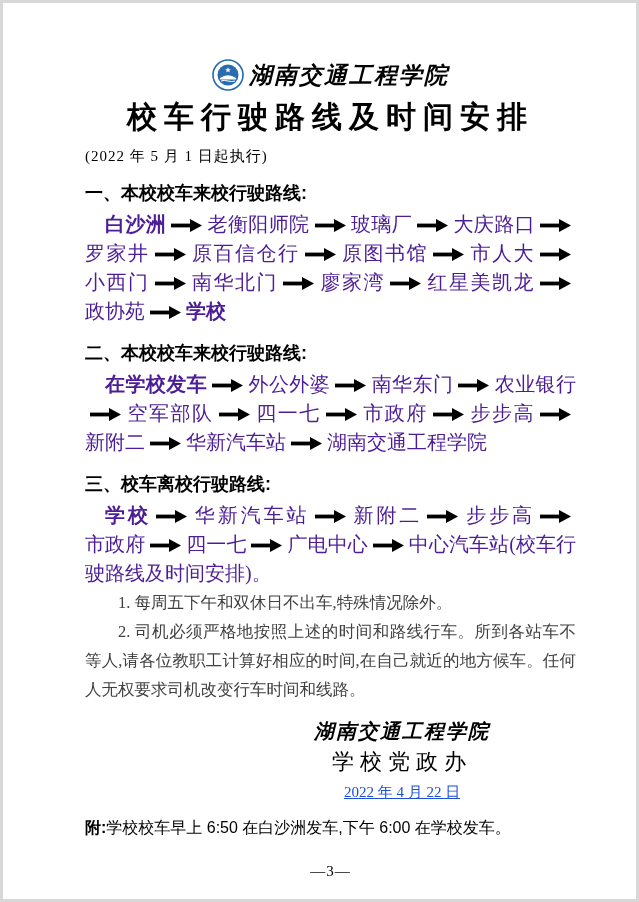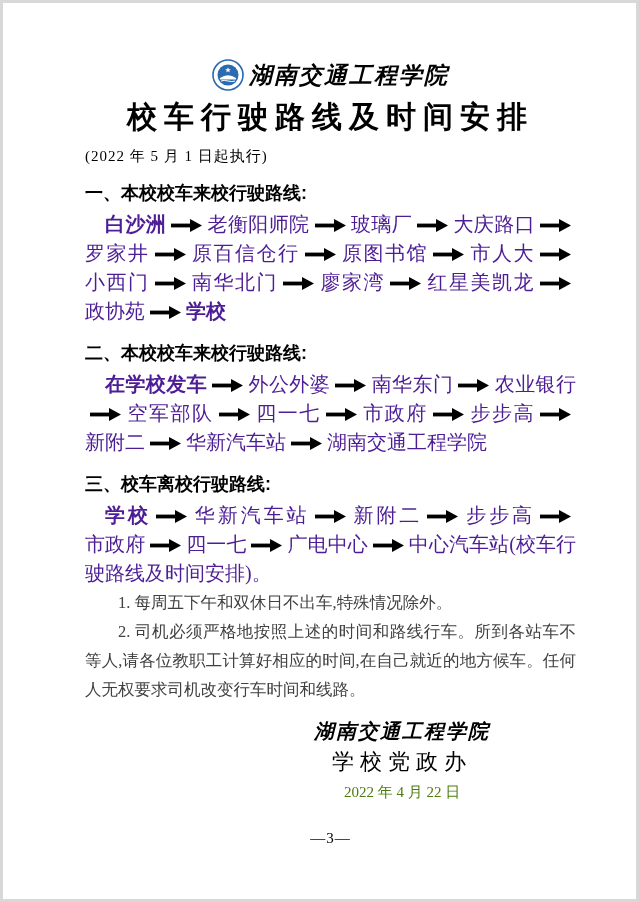--- a/index.html
+++ b/index.html
@@ -49,21 +49,21 @@
   .signature{width:260px;margin:12px 44px 0 auto;text-align:center;}
   .sig-org{
     font-family:"Liberation Serif", serif;font-style:italic;font-weight:700;
     font-size:20px;letter-spacing:2px;line-height:30px;color:#000;
   }
   .sig-office{
     font-family:"Liberation Sans", sans-serif;font-size:22px;letter-spacing:6px;
     line-height:32px;color:#000;
   }
   .sig-date{
-    font-family:"Liberation Serif", serif;font-size:15px;line-height:28px;color:#4d7c0f;
+    font-family:"Liberation Serif", serif;font-size:15px;line-height:28px;color:#1d4ed8;text-decoration:underline;
   }
   
   .attach-line{
     margin-top:12px;font-size:16px;color:#000;
     font-family:"Liberation Sans", sans-serif;
   }
   .attach-label{font-weight:800;}
   .page-number{
     text-align:center;margin-top:24px;font-family:"Liberation Serif", serif;
     font-size:15px;letter-spacing:1px;color:#000;
@@ -190,16 +190,19 @@
 
   <p class="note-item">1. 每周五下午和双休日不出车,特殊情况除外。</p>
   <p class="note-item">2. 司机必须严格地按照上述的时间和路线行车。所到各站车不等人,请各位教职工计算好相应的时间,在自己就近的地方候车。任何人无权要求司机改变行车时间和线路。</p>
 
   <div class="signature">
     <div class="sig-org">湖南交通工程学院</div>
     <div class="sig-office">学校党政办</div>
     <div class="sig-date">2022 年 4 月 22 日</div>
   </div>
 
+  <div class="attach-line">
+    <span class="attach-label">附:</span><span>学校校车早上 6:50 在白沙洲发车,下午 6:00 在学校发车。</span>
+  </div>
 
   <div class="page-number">—3—</div>
 
 </div>
 
 </body></html>

